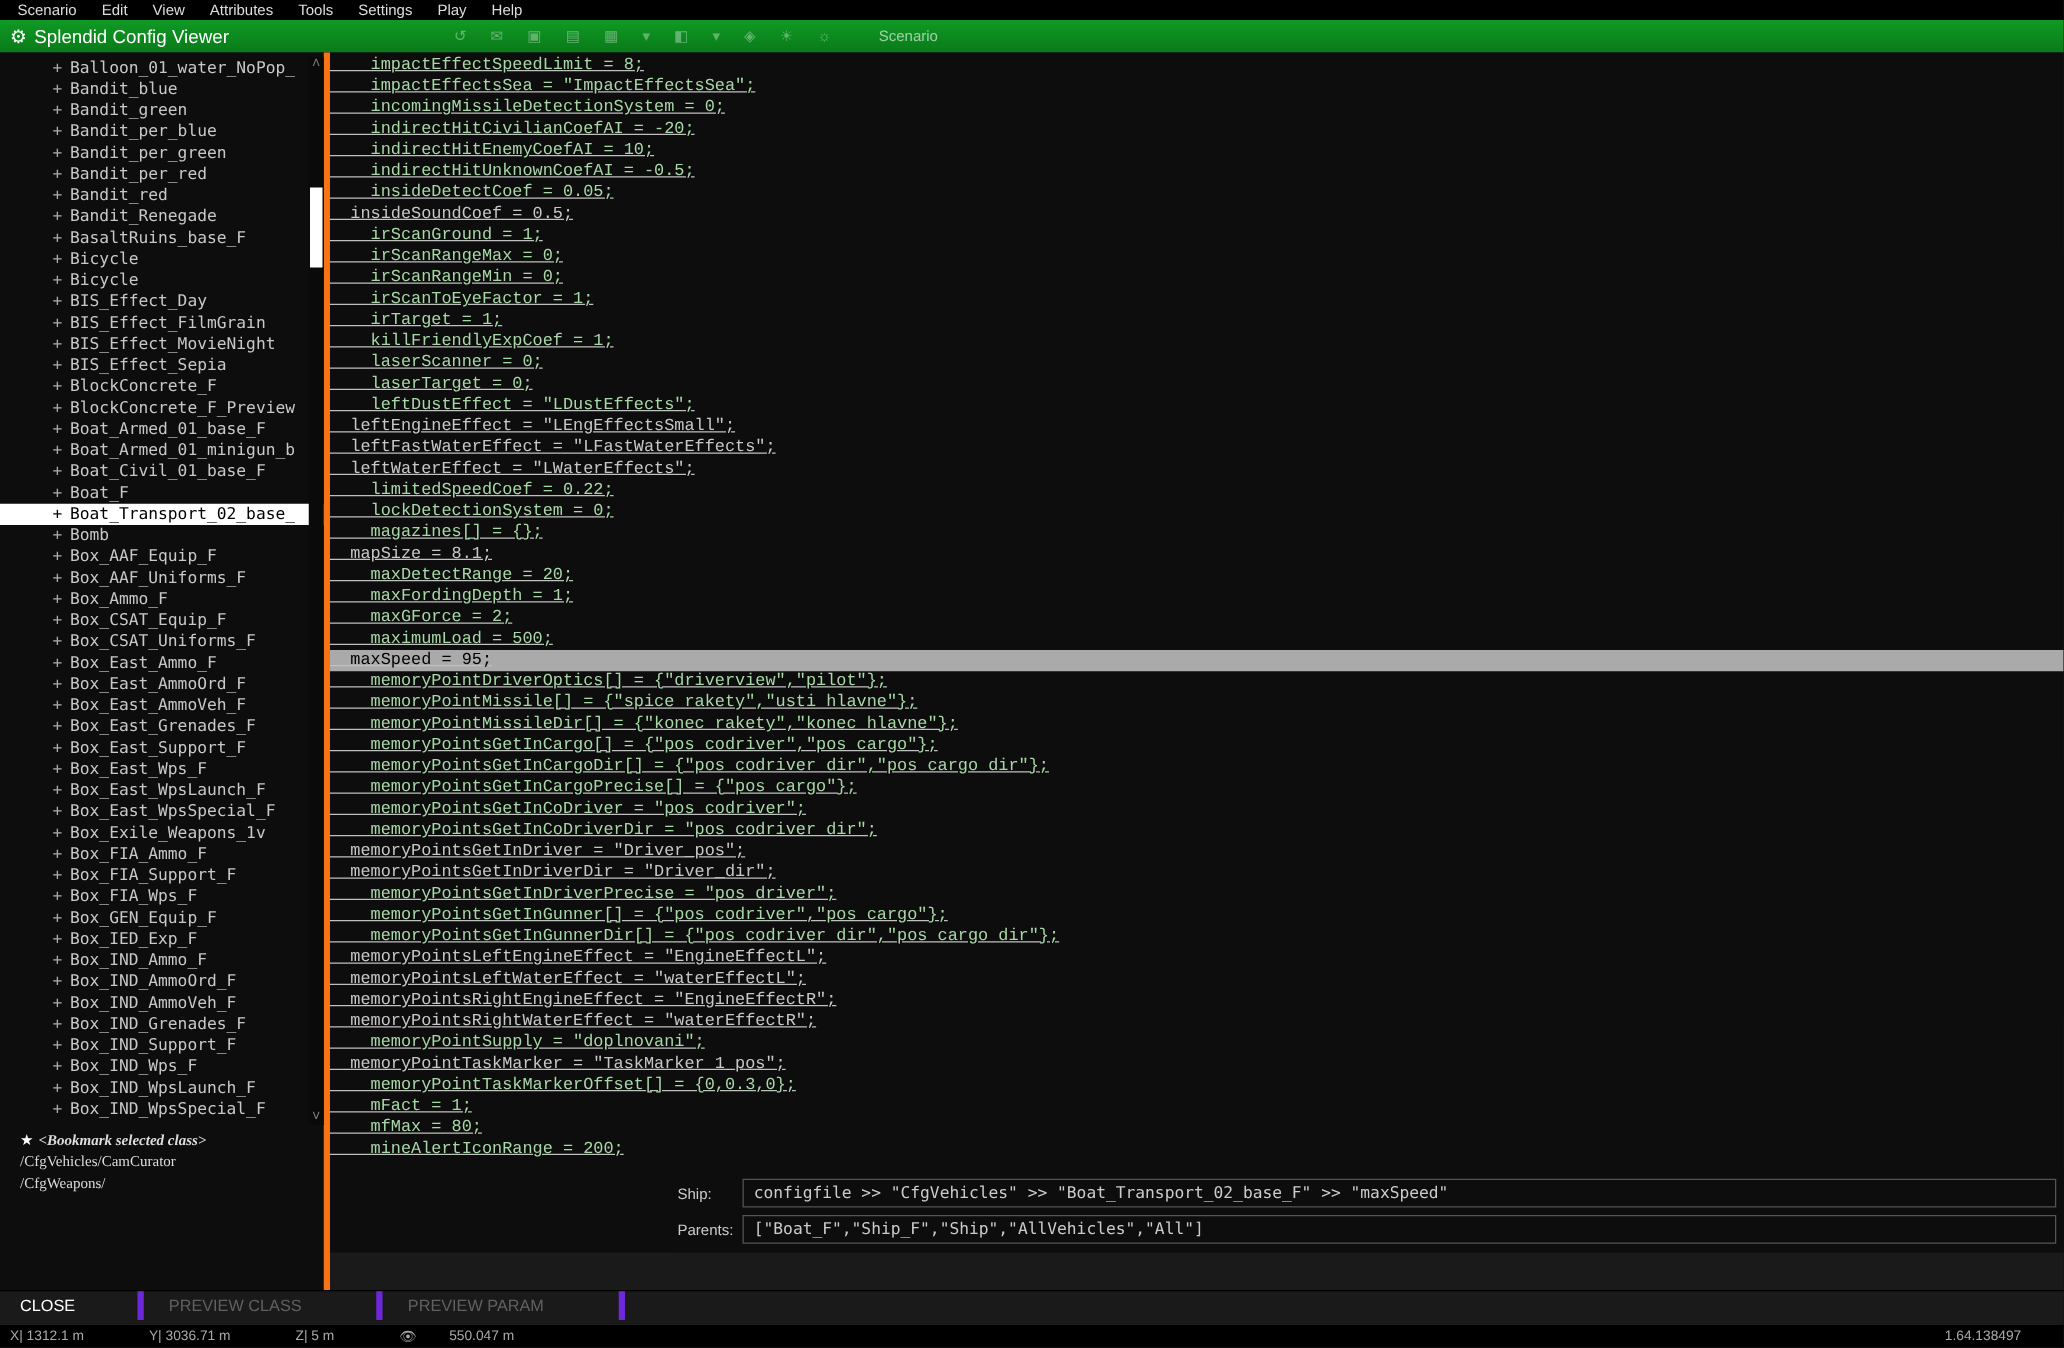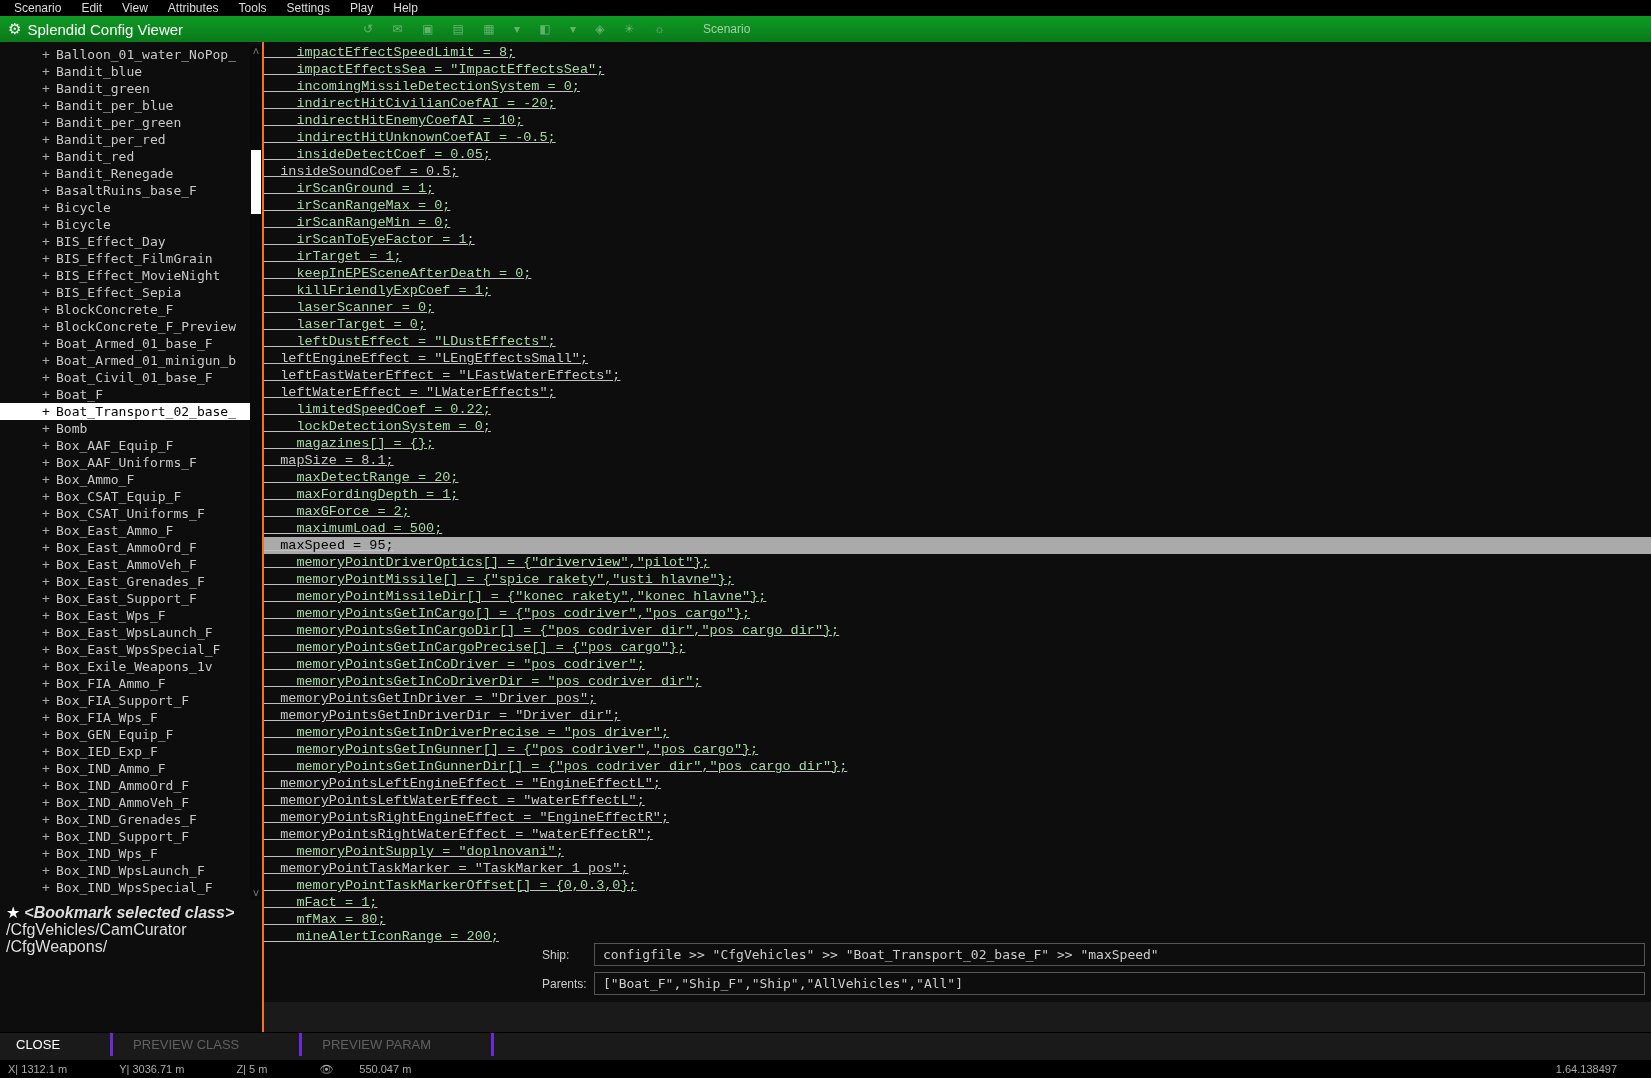--- a/index.html
+++ b/index.html
@@ -38,21 +38,21 @@
 .titlebar .tools { margin-left:180px; opacity:.35; letter-spacing:8px; font-size:12px; }
 .titlebar .scenario { margin-left:30px; font-size:12px; opacity:.6; }
 .main {
   display:flex;
   height:1000px;
 }
 .tree {
   width:264px;
   background:#0d0d0d;
   position:relative;
-  border-right:2px solid #f97316;
+  border-right:5px solid #f97316;
 }
 .tree-scroll {
   overflow:hidden;
   height:858px;
   padding:4px 0 0 0;
 }
 .tree-item {
   padding:0 0 0 56px;
   font-family:"Consolas",monospace;
   font-size:13px;
@@ -83,23 +83,23 @@
   position:absolute; width:12px; height:12px;
   color:#888; font-size:8px; text-align:center; line-height:12px;
 }
 .tree-scrollbar .arrow-up { top:0; }
 .tree-scrollbar .arrow-down { bottom:0; }
 .tree-scrollbar .thumb {
   position:absolute; left:1px; width:10px;
   top:104px; height:64px; background:#fff;
 }
 .bookmarks {
-  padding:4px 6px;
-  font-family:Liberation Sans, sans-serif;
-  font-size:16px;
+  padding:4px 16px;
+  font-family:Liberation Serif, serif;
+  font-size:12px;
   color:#ddd;
   line-height:17px;
 }
 .bookmarks .star { color:#fff; margin-right:4px; }
 .bookmarks .head { font-style:italic; font-weight:bold; }
 .code {
   flex:1;
   background:#0d0d0d;
   overflow:hidden;
   position:relative;
@@ -151,21 +151,21 @@
   background:#1a1a1a;
   display:flex;
   align-items:center;
   font-family:sans-serif;
   font-size:13px;
   color:#ccc;
   border-top:1px solid #000;
 }
 .bottombar .btn {
   padding:4px 20px;
-  border-right:3px solid #6d28d9;
+  border-right:5px solid #6d28d9;
 }
 .bottombar .btn.close { color:#fff; padding-left:16px; padding-right:50px; }
 .bottombar .btn.preview { color:#606060; padding-right:60px; }
 .statusbar {
   position:absolute;
   bottom:0; left:0; right:0;
   height:18px;
   background:#000;
   display:flex;
   align-items:center;
@@ -272,21 +272,20 @@
         <div><span class="inh">    indirectHitCivilianCoefAI = -20;</span></div>
         <div><span class="inh">    indirectHitEnemyCoefAI = 10;</span></div>
         <div><span class="inh">    indirectHitUnknownCoefAI = -0.5;</span></div>
         <div><span class="inh">    insideDetectCoef = 0.05;</span></div>
         <div>  insideSoundCoef = 0.5;</div>
         <div><span class="inh">    irScanGround = 1;</span></div>
         <div><span class="inh">    irScanRangeMax = 0;</span></div>
         <div><span class="inh">    irScanRangeMin = 0;</span></div>
         <div><span class="inh">    irScanToEyeFactor = 1;</span></div>
         <div><span class="inh">    irTarget = 1;</span></div>
-        <div><span class="inh">    keepInEPESceneAfterDeath = 0;</span></div>
         <div><span class="inh">    killFriendlyExpCoef = 1;</span></div>
         <div><span class="inh">    laserScanner = 0;</span></div>
         <div><span class="inh">    laserTarget = 0;</span></div>
         <div><span class="inh">    leftDustEffect = "LDustEffects";</span></div>
         <div>  leftEngineEffect = "LEngEffectsSmall";</div>
         <div>  leftFastWaterEffect = "LFastWaterEffects";</div>
         <div>  leftWaterEffect = "LWaterEffects";</div>
         <div><span class="inh">    limitedSpeedCoef = 0.22;</span></div>
         <div><span class="inh">    lockDetectionSystem = 0;</span></div>
         <div><span class="inh">    magazines[] = {};</span></div>

